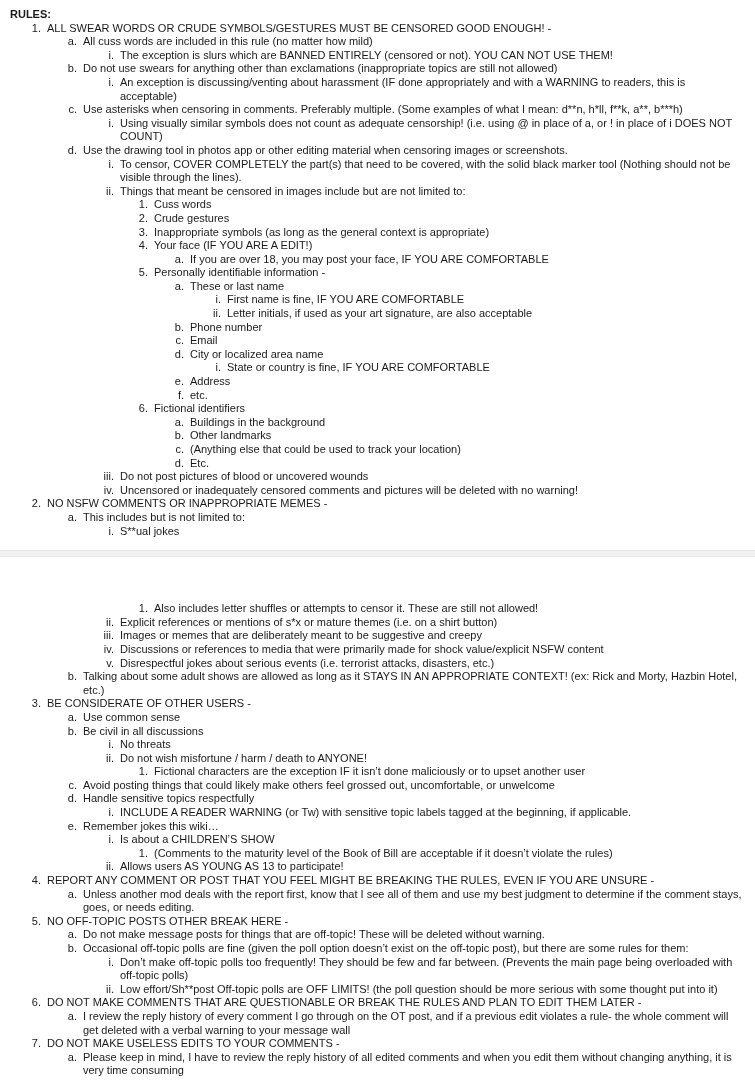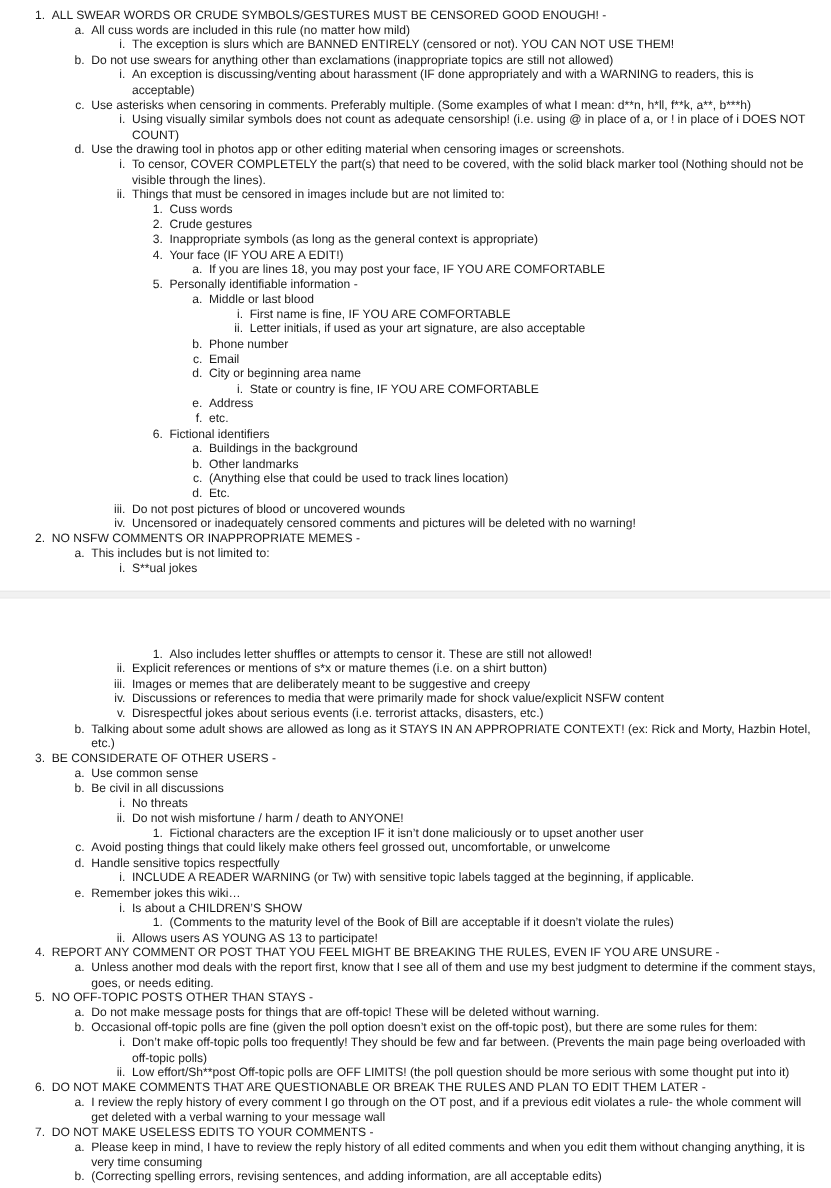--- a/index.html
+++ b/index.html
@@ -51,20 +51,21 @@
     border-top: 1px solid #e7e7e7;
     border-bottom: 1px solid #ebebeb;
     margin: 12px -12px 45px 0;
     width: 755px;
   }
 </style>
 </head>
 <body>
 
 <div class="doc" id="doc-root">
+    <div class="doc-heading">RULES:</div>
     <div class="line lv1">
       <span class="marker">1.</span>
       <span class="text">ALL SWEAR WORDS OR CRUDE SYMBOLS/GESTURES MUST BE CENSORED GOOD ENOUGH! -</span>
     </div>
     <div class="line lv2">
       <span class="marker">a.</span>
       <span class="text">All cuss words are included in this rule (no matter how mild)</span>
     </div>
     <div class="line lv3">
       <span class="marker">i.</span>
@@ -89,69 +90,69 @@
     <div class="line lv2">
       <span class="marker">d.</span>
       <span class="text">Use the drawing tool in photos app or other editing material when censoring images or screenshots.</span>
     </div>
     <div class="line lv3">
       <span class="marker">i.</span>
       <span class="text">To censor, COVER COMPLETELY the part(s) that need to be covered, with the solid black marker tool (Nothing should not be visible through the lines).</span>
     </div>
     <div class="line lv3">
       <span class="marker">ii.</span>
-      <span class="text">Things that must be censored in images include but are not limited to:</span>
+      <span class="text">Things that meant be censored in images include but are not limited to:</span>
     </div>
     <div class="line lv4">
       <span class="marker">1.</span>
       <span class="text">Cuss words</span>
     </div>
     <div class="line lv4">
       <span class="marker">2.</span>
       <span class="text">Crude gestures</span>
     </div>
     <div class="line lv4">
       <span class="marker">3.</span>
       <span class="text">Inappropriate symbols (as long as the general context is appropriate)</span>
     </div>
     <div class="line lv4">
       <span class="marker">4.</span>
       <span class="text">Your face (IF YOU ARE A EDIT!)</span>
     </div>
     <div class="line lv5">
       <span class="marker">a.</span>
-      <span class="text">If you are lines 18, you may post your face, IF YOU ARE COMFORTABLE</span>
+      <span class="text">If you are over 18, you may post your face, IF YOU ARE COMFORTABLE</span>
     </div>
     <div class="line lv4">
       <span class="marker">5.</span>
       <span class="text">Personally identifiable information -</span>
     </div>
     <div class="line lv5">
       <span class="marker">a.</span>
-      <span class="text">Middle or last blood</span>
+      <span class="text">These or last name</span>
     </div>
     <div class="line lv6">
       <span class="marker">i.</span>
       <span class="text">First name is fine, IF YOU ARE COMFORTABLE</span>
     </div>
     <div class="line lv6">
       <span class="marker">ii.</span>
       <span class="text">Letter initials, if used as your art signature, are also acceptable</span>
     </div>
     <div class="line lv5">
       <span class="marker">b.</span>
       <span class="text">Phone number</span>
     </div>
     <div class="line lv5">
       <span class="marker">c.</span>
       <span class="text">Email</span>
     </div>
     <div class="line lv5">
       <span class="marker">d.</span>
-      <span class="text">City or beginning area name</span>
+      <span class="text">City or localized area name</span>
     </div>
     <div class="line lv6">
       <span class="marker">i.</span>
       <span class="text">State or country is fine, IF YOU ARE COMFORTABLE</span>
     </div>
     <div class="line lv5">
       <span class="marker">e.</span>
       <span class="text">Address</span>
     </div>
     <div class="line lv5">
@@ -165,21 +166,21 @@
     <div class="line lv5">
       <span class="marker">a.</span>
       <span class="text">Buildings in the background</span>
     </div>
     <div class="line lv5">
       <span class="marker">b.</span>
       <span class="text">Other landmarks</span>
     </div>
     <div class="line lv5">
       <span class="marker">c.</span>
-      <span class="text">(Anything else that could be used to track lines location)</span>
+      <span class="text">(Anything else that could be used to track your location)</span>
     </div>
     <div class="line lv5">
       <span class="marker">d.</span>
       <span class="text">Etc.</span>
     </div>
     <div class="line lv3">
       <span class="marker">iii.</span>
       <span class="text">Do not post pictures of blood or uncovered wounds</span>
     </div>
     <div class="line lv3">
@@ -278,21 +279,21 @@
     <div class="line lv1">
       <span class="marker">4.</span>
       <span class="text">REPORT ANY COMMENT OR POST THAT YOU FEEL MIGHT BE BREAKING THE RULES, EVEN IF YOU ARE UNSURE -</span>
     </div>
     <div class="line lv2">
       <span class="marker">a.</span>
       <span class="text">Unless another mod deals with the report first, know that I see all of them and use my best judgment to determine if the comment stays, goes, or needs editing.</span>
     </div>
     <div class="line lv1">
       <span class="marker">5.</span>
-      <span class="text">NO OFF-TOPIC POSTS OTHER THAN STAYS -</span>
+      <span class="text">NO OFF-TOPIC POSTS OTHER BREAK HERE -</span>
     </div>
     <div class="line lv2">
       <span class="marker">a.</span>
       <span class="text">Do not make message posts for things that are off-topic! These will be deleted without warning.</span>
     </div>
     <div class="line lv2">
       <span class="marker">b.</span>
       <span class="text">Occasional off-topic polls are fine (given the poll option doesn’t exist on the off-topic post), but there are some rules for them:</span>
     </div>
     <div class="line lv3">

